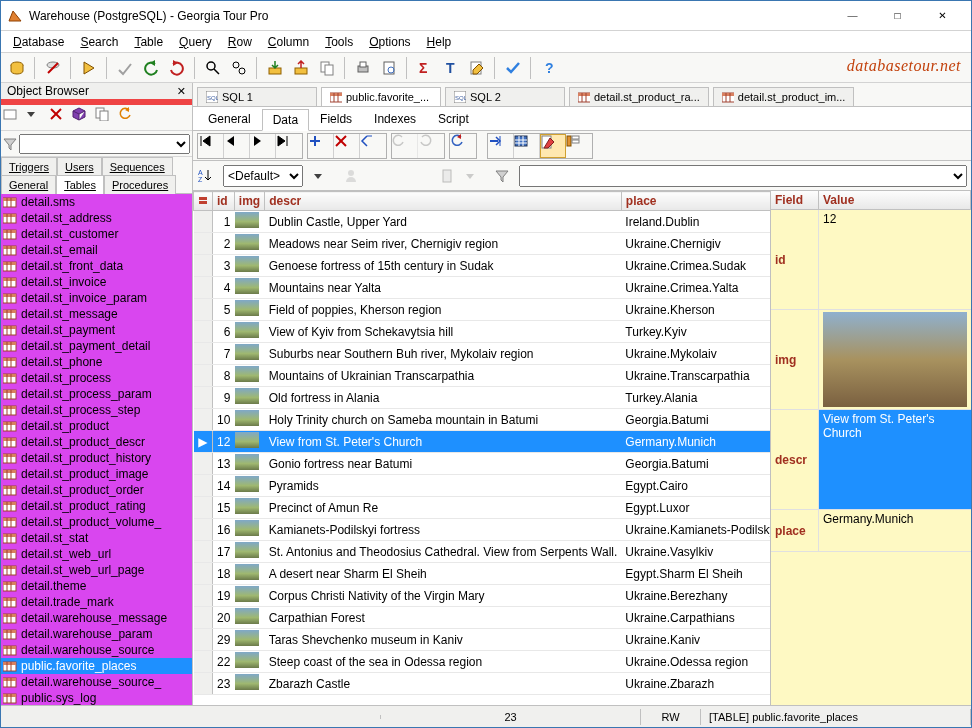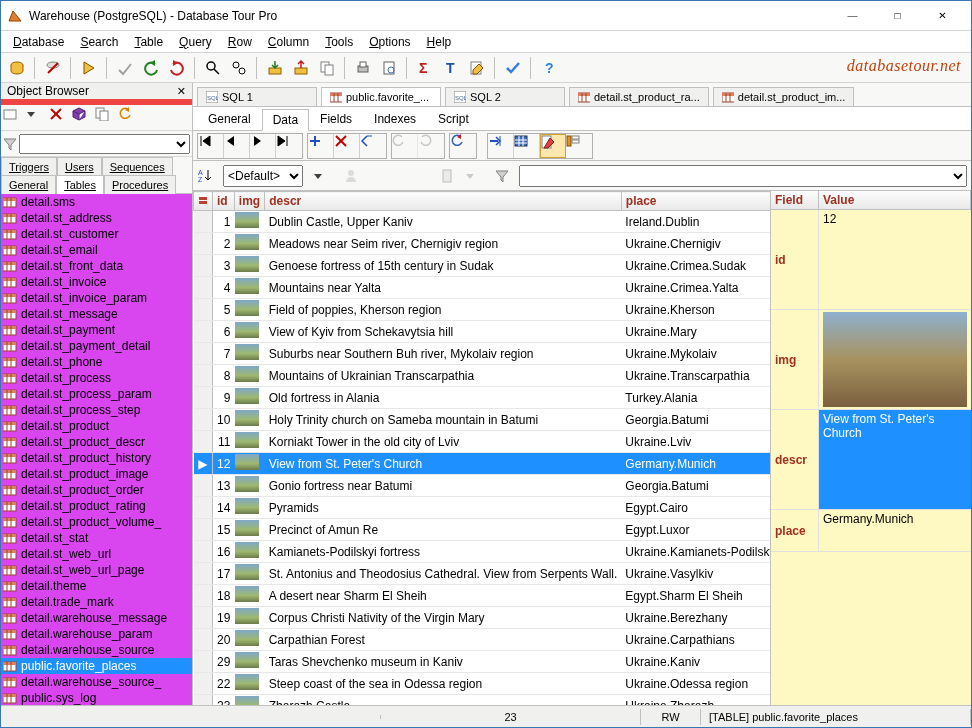--- a/index.html
+++ b/index.html
@@ -76,21 +76,21 @@
 </style>
 </head>
 <body>
 
 <div class="titlebar">
   <span class="icon">
     <svg width="16" height="16">
         <path d="M2 13 L6 3 L10 8 L14 13 Z" fill="#e08030" stroke="#904000"></path>
       </svg>
   </span>
-  <span class="title">Warehouse (PostgreSQL) - Database Tour Pro</span>
+  <span class="title">Warehouse (PostgreSQL) - Georgia Tour Pro</span>
   <div class="winbtns">
     <div class="winbtn">—</div>
     <div class="winbtn">□</div>
     <div class="winbtn close">✕</div>
   </div>
 </div>
 
 <div class="menubar" id="menubar">
     <div class="menuitem"><u>D</u>atabase</div>
     <div class="menuitem"><u>S</u>earch</div>
@@ -775,21 +775,21 @@
                 </th>
                 <th>id</th>
                 <th>img</th>
                 <th>descr</th>
                 <th>place</th>
               </tr>
               <tr>
                 <td class="rowmark"></td>
                 <td class="idcol">1</td>
                 <td class="imgcol"><span class="thumb"></span></td>
-                <td class="descr">Dublin Castle, Upper Kaniv</td>
+                <td class="descr">Dublin Castle, Upper Yard</td>
                 <td>Ireland.Dublin</td>
               </tr>
               <tr>
                 <td class="rowmark"></td>
                 <td class="idcol">2</td>
                 <td class="imgcol"><span class="thumb"></span></td>
                 <td class="descr">Meadows near Seim river, Chernigiv region</td>
                 <td>Ukraine.Chernigiv</td>
               </tr>
               <tr>
@@ -811,21 +811,21 @@
                 <td class="idcol">5</td>
                 <td class="imgcol"><span class="thumb"></span></td>
                 <td class="descr">Field of poppies, Kherson region</td>
                 <td>Ukraine.Kherson</td>
               </tr>
               <tr>
                 <td class="rowmark"></td>
                 <td class="idcol">6</td>
                 <td class="imgcol"><span class="thumb"></span></td>
                 <td class="descr">View of Kyiv from Schekavytsia hill</td>
-                <td>Ukraine.Mary</td>
+                <td>Turkey.Kyiv</td>
               </tr>
               <tr>
                 <td class="rowmark"></td>
                 <td class="idcol">7</td>
                 <td class="imgcol"><span class="thumb"></span></td>
                 <td class="descr">Suburbs near Southern Buh river, Mykolaiv region</td>
                 <td>Ukraine.Mykolaiv</td>
               </tr>
               <tr>
                 <td class="rowmark"></td>
@@ -840,27 +840,20 @@
                 <td class="imgcol"><span class="thumb"></span></td>
                 <td class="descr">Old fortress in Alania</td>
                 <td>Turkey.Alania</td>
               </tr>
               <tr>
                 <td class="rowmark"></td>
                 <td class="idcol">10</td>
                 <td class="imgcol"><span class="thumb"></span></td>
                 <td class="descr">Holy Trinity church on Sameba mountain in Batumi</td>
                 <td>Georgia.Batumi</td>
-              </tr>
-              <tr>
-                <td class="rowmark"></td>
-                <td class="idcol">11</td>
-                <td class="imgcol"><span class="thumb"></span></td>
-                <td class="descr">Korniakt Tower in the old city of Lviv</td>
-                <td>Ukraine.Lviv</td>
               </tr>
               <tr class="selected">
                 <td class="rowmark">▶</td>
                 <td class="idcol">12</td>
                 <td class="imgcol"><span class="thumb"></span></td>
                 <td class="descr">View from St. Peter's Church</td>
                 <td>Germany.Munich</td>
               </tr>
               <tr>
                 <td class="rowmark"></td>

